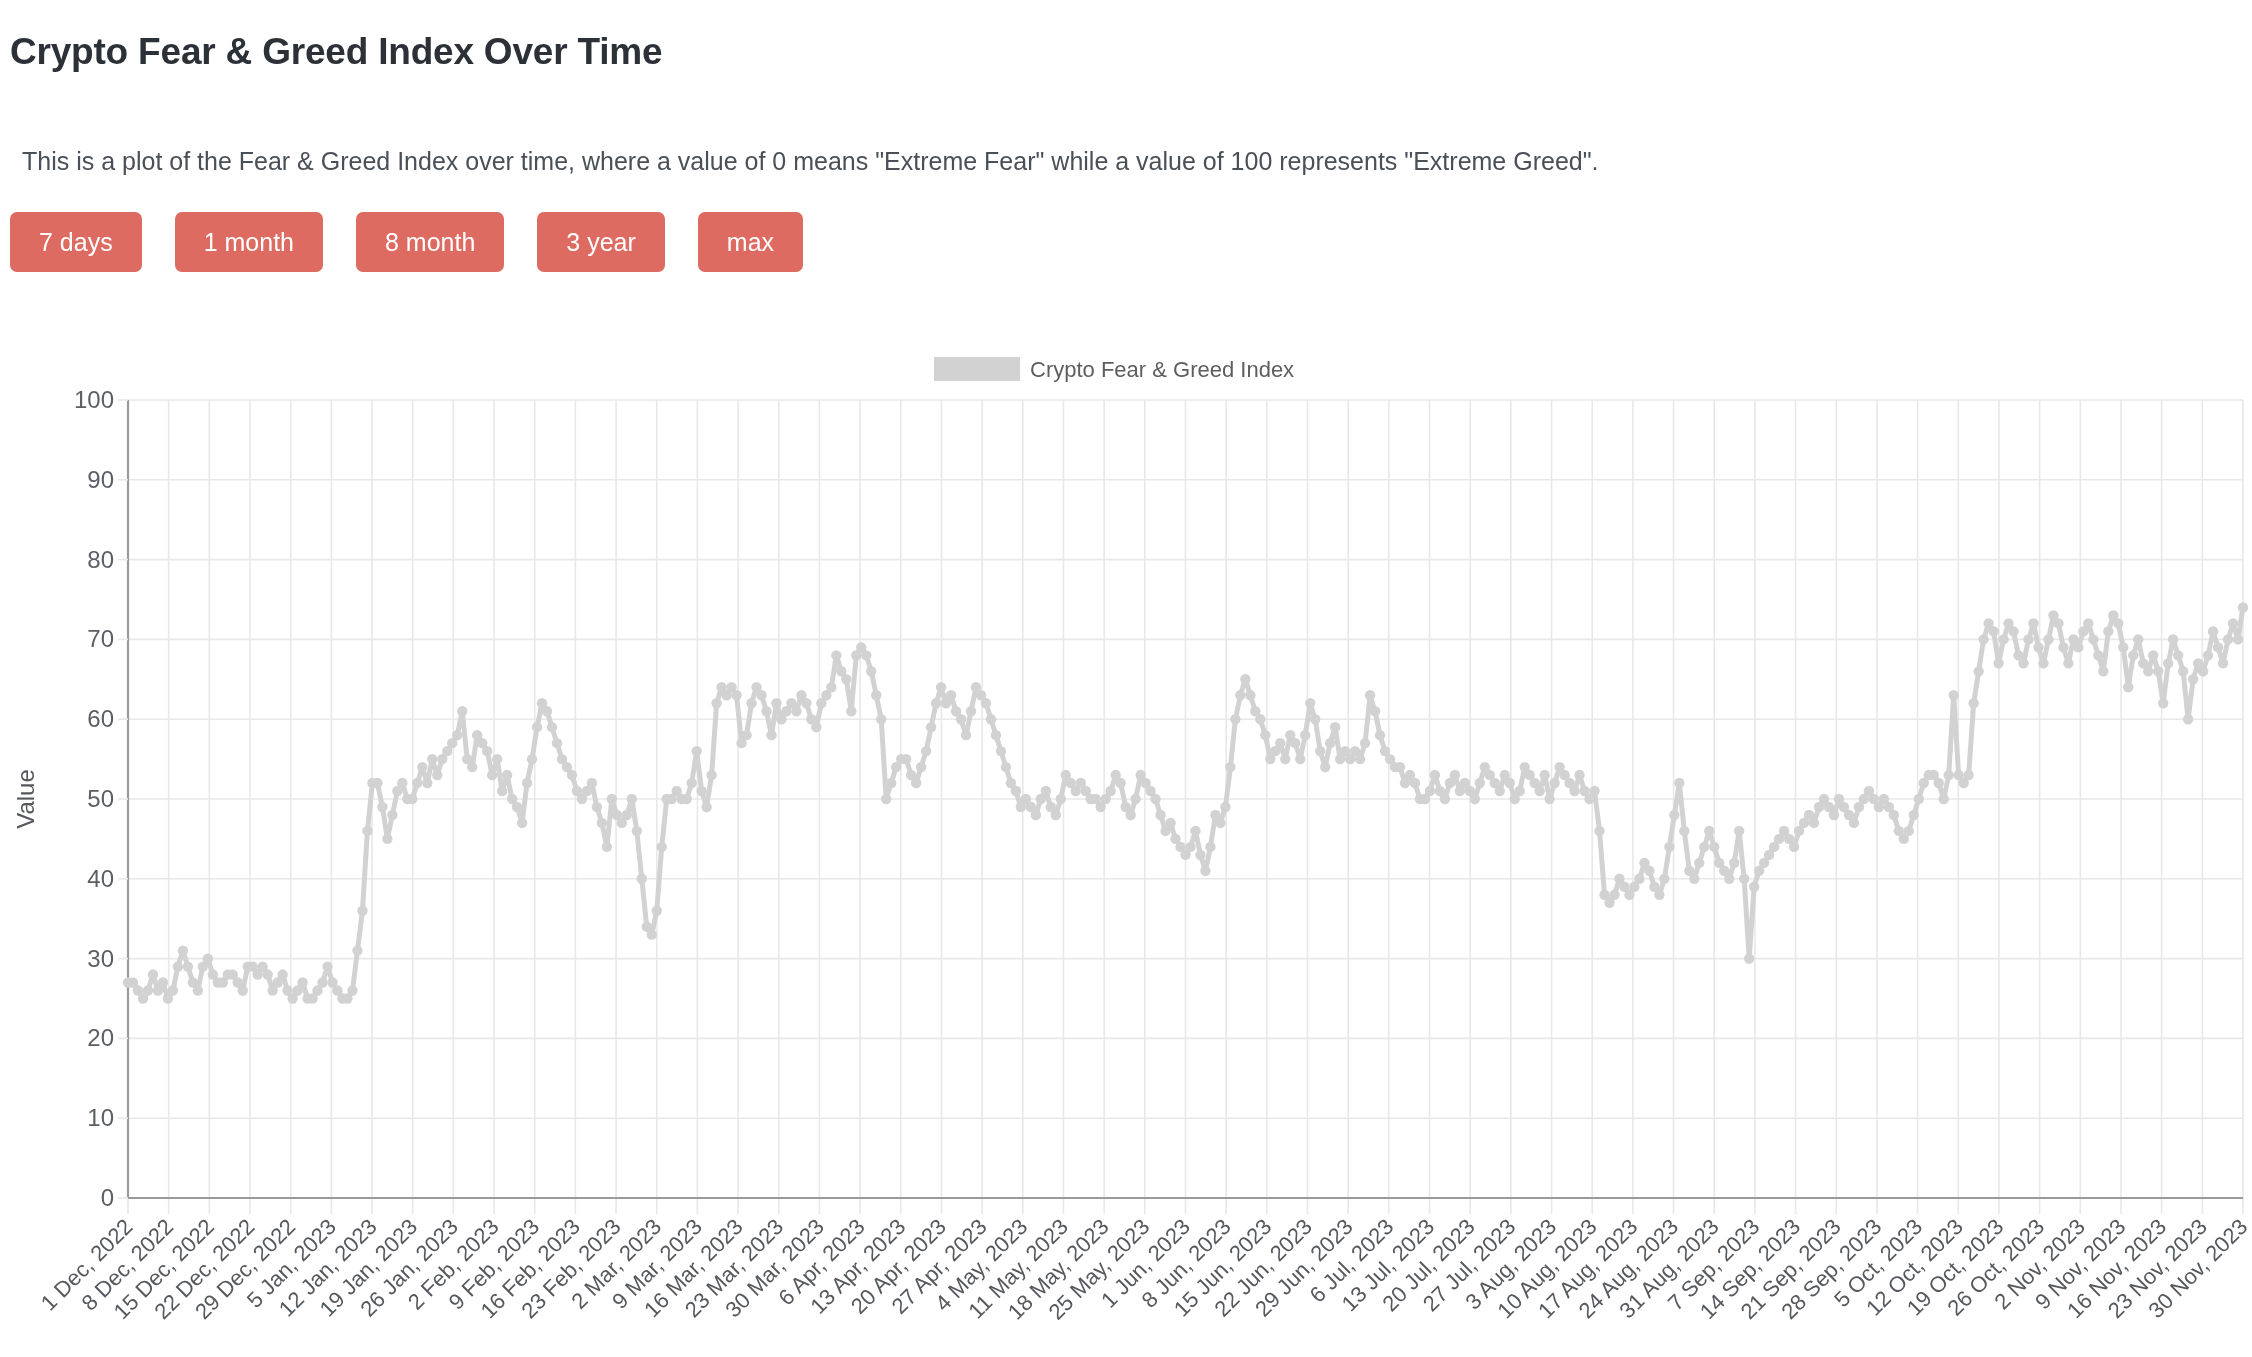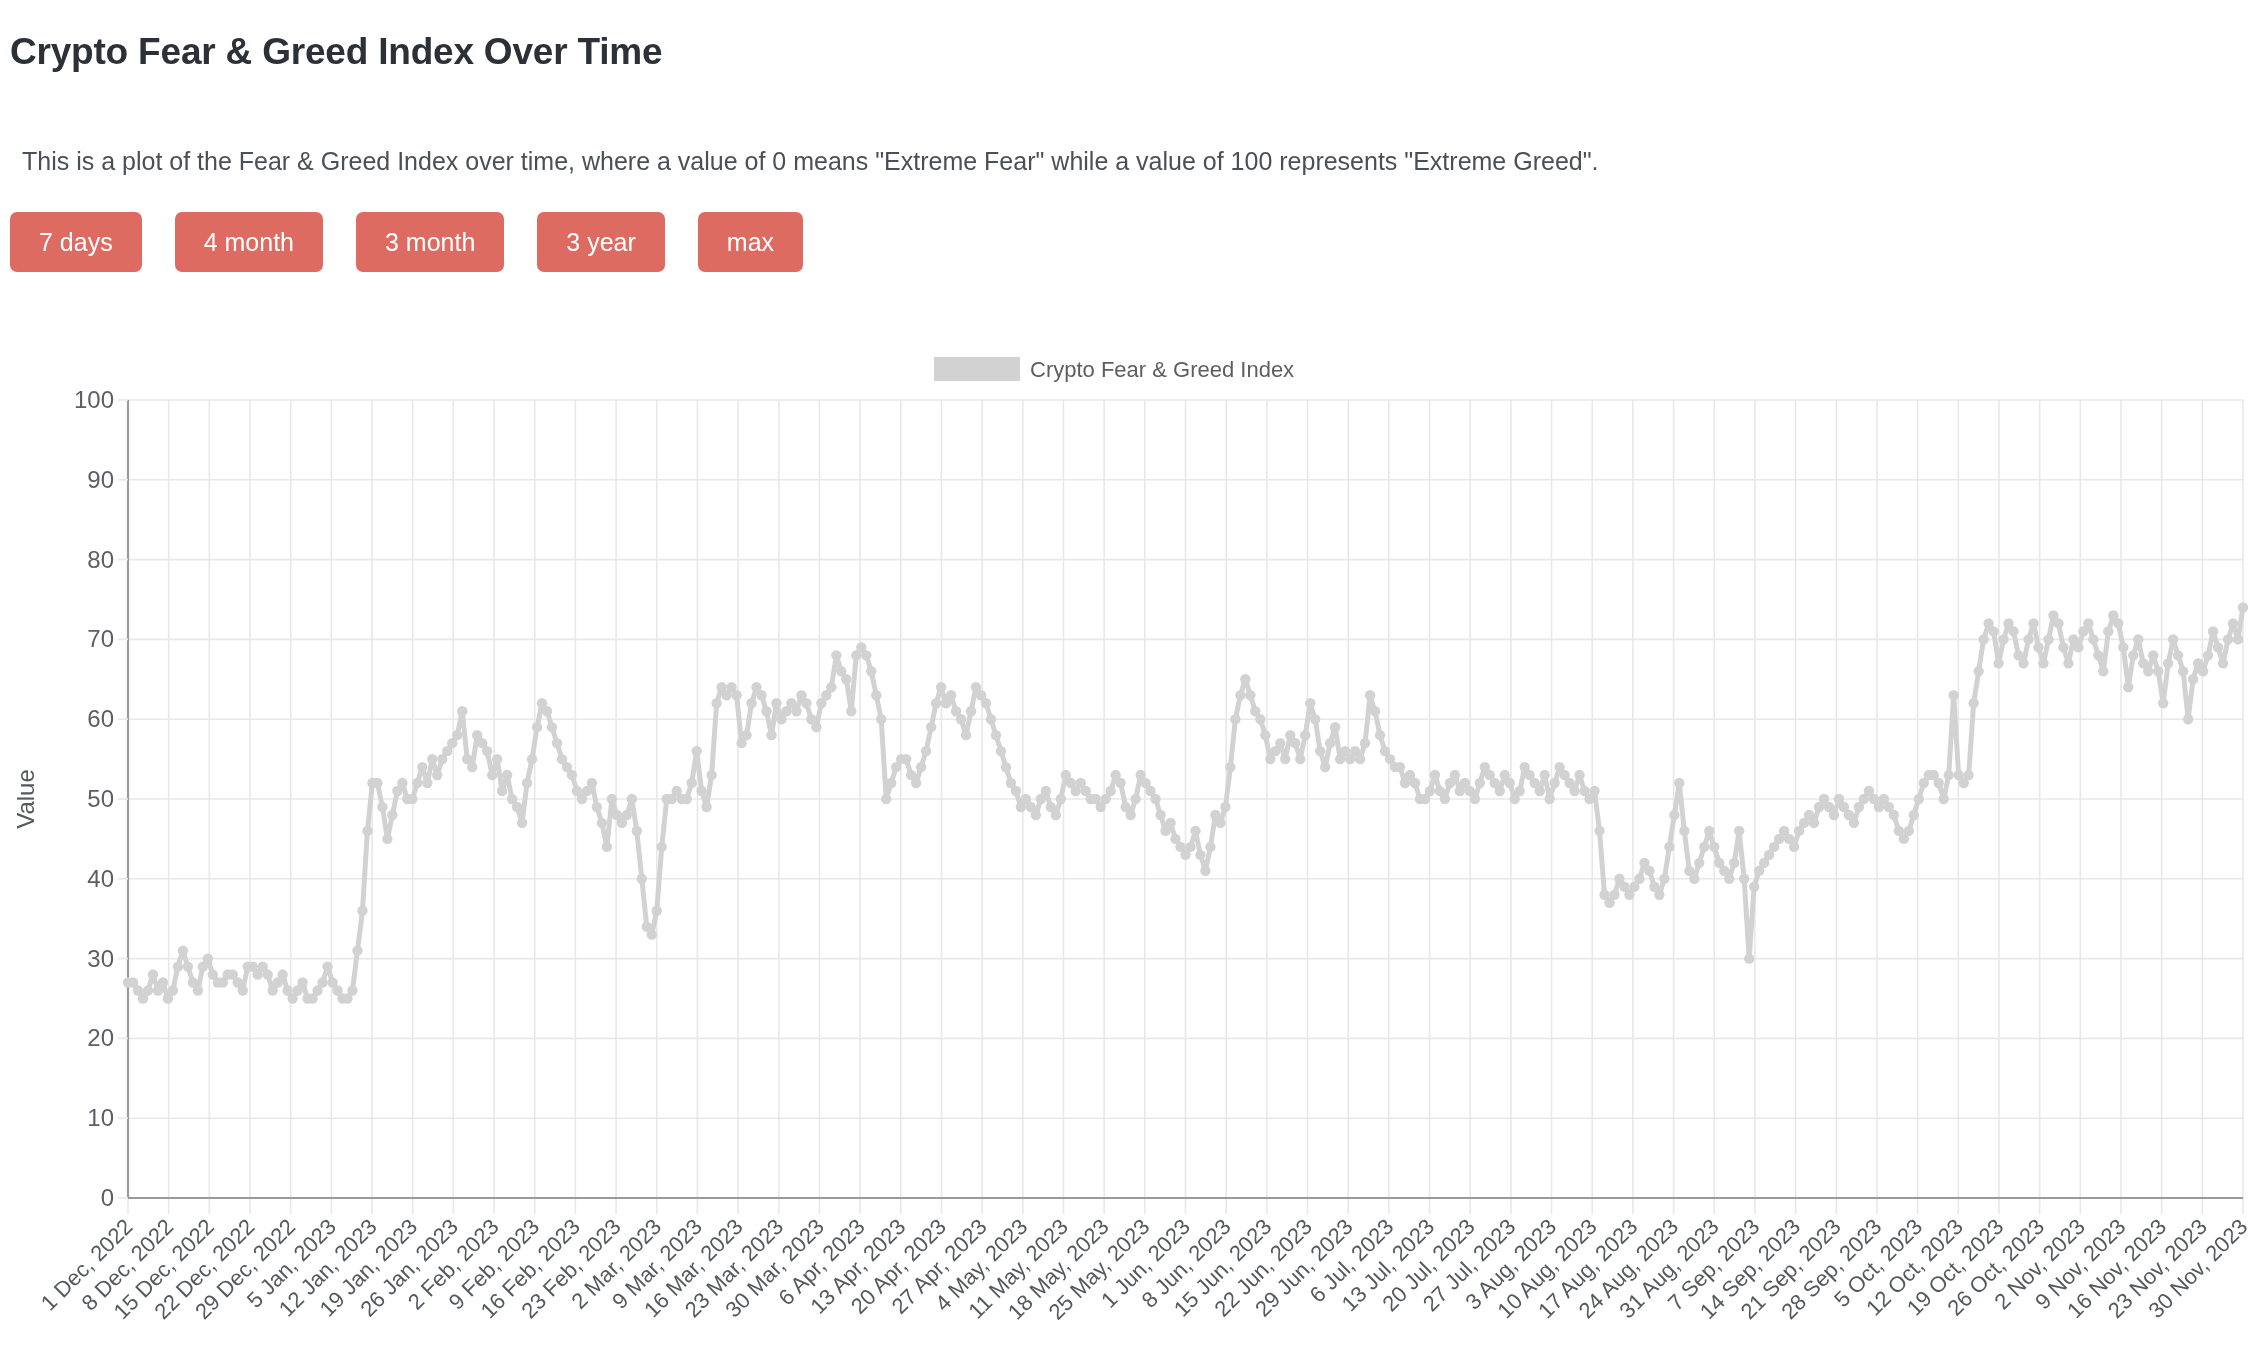--- a/index.html
+++ b/index.html
@@ -90,22 +90,22 @@
 <body>
 
 <div id="page">
 
   <h1 class="page-title">Crypto Fear &amp; Greed Index Over Time</h1>
 
   <p class="page-subtitle">This is a plot of the Fear &amp; Greed Index over time, where a value of 0 means "Extreme Fear" while a value of 100 represents "Extreme Greed".</p>
 
   <div class="range-bar">
     <button class="range-btn">7 days</button>
-    <button class="range-btn">4 month</button>
-    <button class="range-btn">3 month</button>
+    <button class="range-btn">1 month</button>
+    <button class="range-btn">8 month</button>
     <button class="range-btn">3 year</button>
     <button class="range-btn">max</button>
   </div>
 
   <div id="chart">
     <svg id="chart-svg" width="2252" height="1017" viewBox="0 0 2252 1017">
       <g id="g-legend">
           <rect x="934" y="17" width="86" height="24" fill="#d2d2d2"></rect>
           <text x="1030" y="37" class="legend-label">Crypto Fear &amp; Greed Index</text>
         </g>

